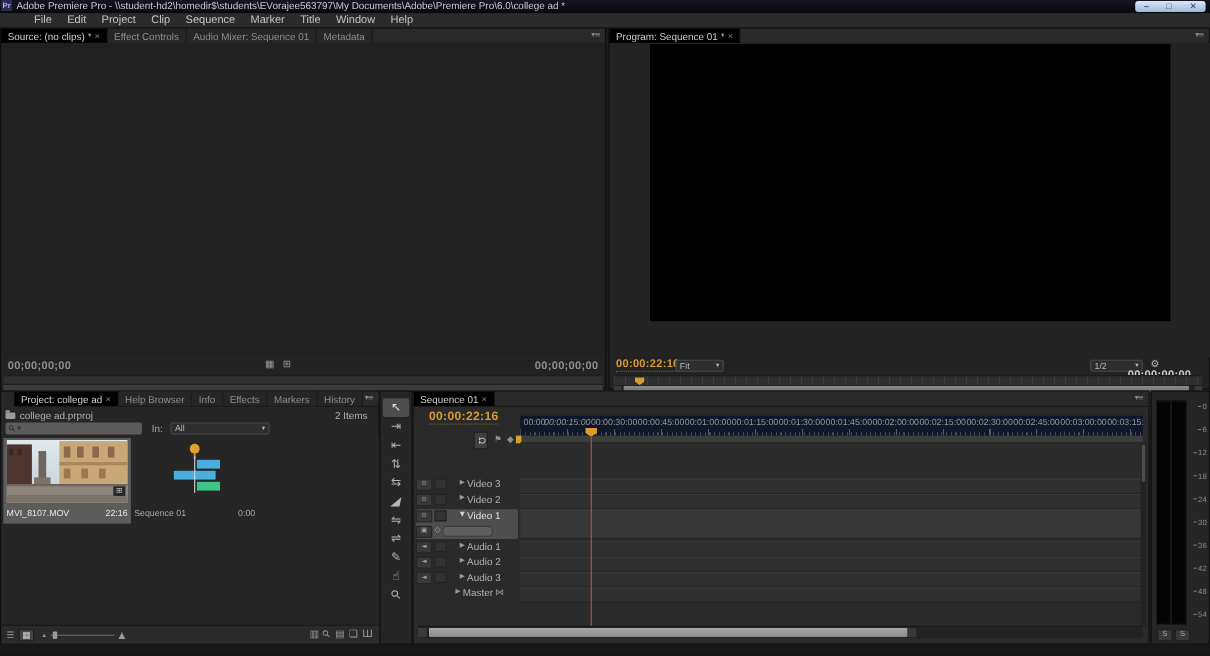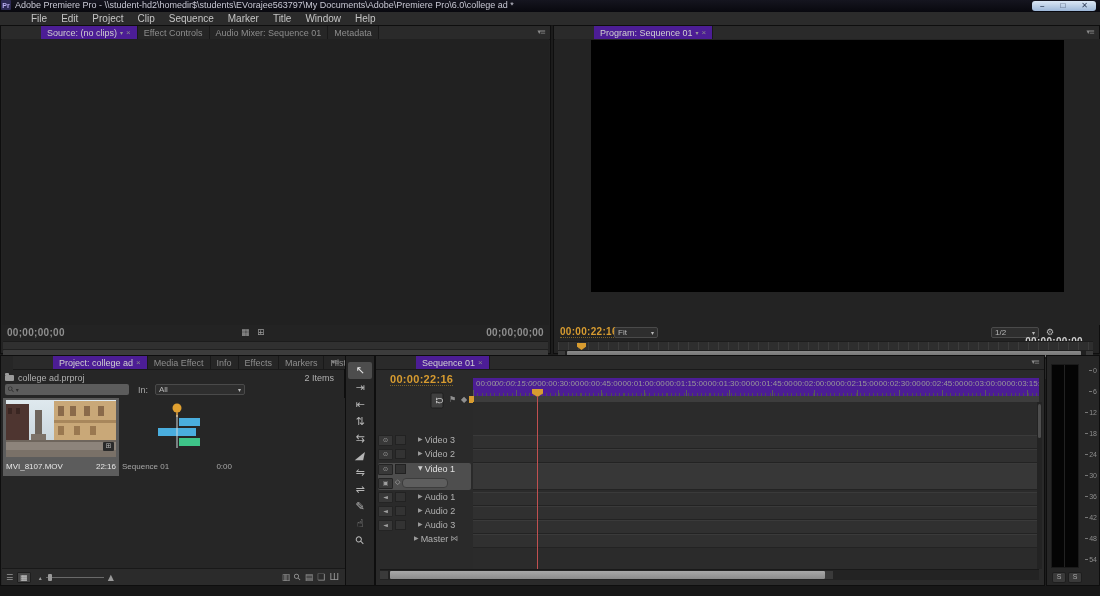--- a/index.html
+++ b/index.html
@@ -18,21 +18,21 @@
            color:#33415c;font-size:8px;line-height:8px;font-weight:bold;}
   #winbtns span{cursor:default;}
   
   #menubar{left:0;top:12px;width:1100px;height:13px;background:#2b2b2b;border-bottom:1px solid #151515;
            display:flex;align-items:center;color:#c5c5c5;padding-left:24px;}
   #menubar .mi{padding:0 7px;font-size:10px;line-height:13px;}
   
   .panel{background:#232323;border:1px solid #0e0e0e;box-sizing:border-box;}
   .tabbar{height:13px;background:#2a2a2a;border-bottom:1px solid #191919;display:flex;align-items:stretch;font-size:9px;}
   .tab{display:flex;align-items:center;gap:3px;padding:0 6px;color:#8d8d8d;background:#262626;border-right:1px solid #191919;white-space:nowrap;}
-  .tab.active{background:#4c1d95;color:#cfcfcf;margin-left:40px;}
+  .tab.active{background:#000000;color:#cfcfcf;}
   .tab .x{color:#8a8a8a;font-size:8px;}
   .tab .dd{font-size:6px;color:#9a9a9a;}
   .pmenu{position:absolute;top:2px;font-size:7px;color:#8a8a8a;letter-spacing:-1px;}
   
   .tcrow{position:absolute;left:0;right:0;height:14px;display:flex;align-items:center;font-size:10px;}
   .tc-gray{color:#8f8f8f;font-weight:bold;letter-spacing:.3px;}
   .tc-orange{color:#d89c30;font-weight:bold;letter-spacing:.3px;}
   .tc-white{color:#cfcfcf;font-weight:bold;letter-spacing:.3px;}
   .dropbox{height:11px;background:#2e2e2e;border:1px solid #4a4a4a;border-radius:2px;color:#b8b8b8;
            font-size:8px;display:flex;align-items:center;justify-content:space-between;padding:0 3px;box-sizing:border-box;}
@@ -191,21 +191,21 @@
     </div>
   </div>
 
   <div class="abs panel" style="left:0;top:355px;width:345px;height:231px;background:#262626;padding-left:12px;">
     <div class="tabbar">
       <div class="tab active">
         <span>Project: college ad</span>
         <span class="x">×</span>
       </div>
       <div class="tab">
-          <span>Media Effect</span>
+          <span>Help Browser</span>
         </div>
       <div class="tab">
           <span>Info</span>
         </div>
       <div class="tab">
           <span>Effects</span>
         </div>
       <div class="tab">
           <span>Markers</span>
         </div>
@@ -321,21 +321,21 @@
       </div>
     </div>
     <span class="pmenu ic" style="right:5px;">▾≡</span>
 
     <span class="abs tc-orange" style="left:14px;top:17px;font-size:11px;border-bottom:1px dotted #7d6326;">00:00:22:16</span>
 
     <span class="abs ic" style="left:53px;top:38px;width:14px;height:11px;background:#404040;border:1px solid #1e1e1e;border-radius:2px;color:#c8c8c8;font-size:8px;line-height:10px;text-align:center;transform:rotate(90deg);">Ω</span>
     <span class="abs ic" style="left:73px;top:39px;color:#8f8f8f;font-size:8px;">⚑</span>
     <span class="abs ic" style="left:85px;top:39px;color:#8f8f8f;font-size:8px;">◆</span>
 
-    <div class="abs" style="left:97px;top:22px;width:566px;height:18px;background:#4c1d95;border-bottom:1px solid #1c1c1c;overflow:hidden;">
+    <div class="abs" style="left:97px;top:22px;width:566px;height:18px;background:#0f172a;border-bottom:1px solid #1c1c1c;overflow:hidden;">
       <span class="abs" style="left:0;right:0;bottom:0;height:3px;background:repeating-linear-gradient(90deg,#4e4e4e 0 1px,transparent 1px 4.3px);"></span>
       <span class="abs" style="left:0;right:0;bottom:0;height:6px;background:repeating-linear-gradient(90deg,#5a5a5a 0 1px,transparent 1px 42.65px);"></span>
       <span class="rtick" style="left:3px;transform:none;">00:00</span>
       <span class="rtick" style="left:42.7px;font-style:italic;">00:00:15:00</span>
       <span class="rtick" style="left:85.3px;">00:00:30:00</span>
       <span class="rtick" style="left:128px;">00:00:45:00</span>
       <span class="rtick" style="left:170.7px;">00:01:00:00</span>
       <span class="rtick" style="left:213.3px;">00:01:15:00</span>
       <span class="rtick" style="left:256px;text-align:center;">00:01:30:00</span>
       <span class="rtick" style="left:298.7px;">00:01:45:00</span>

